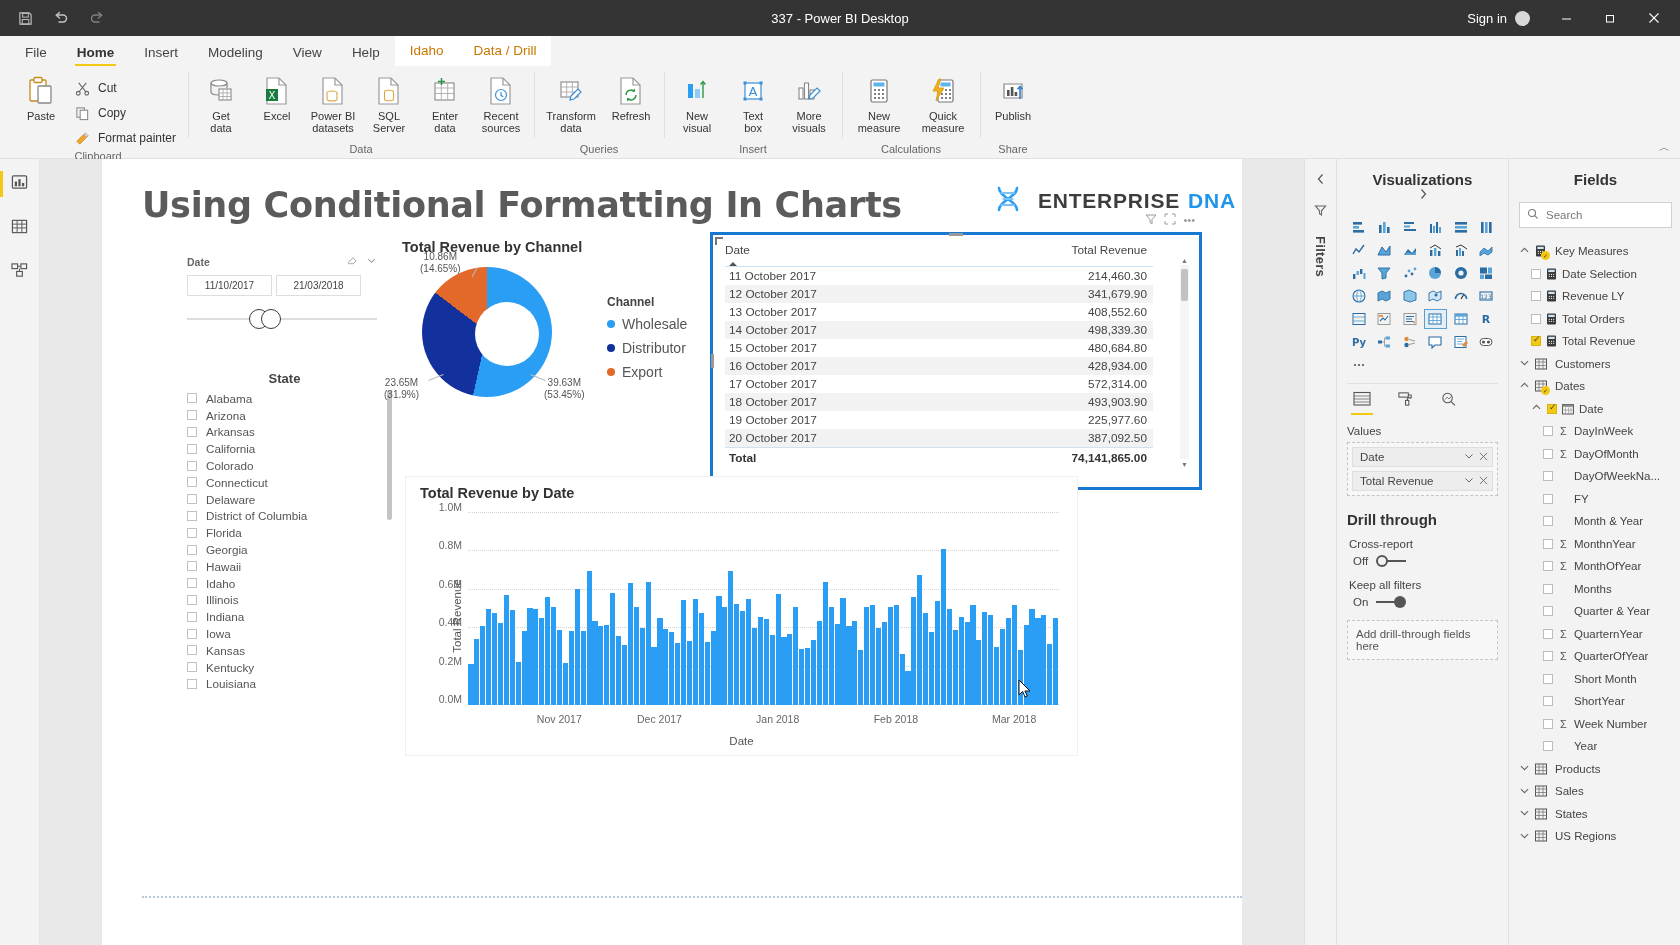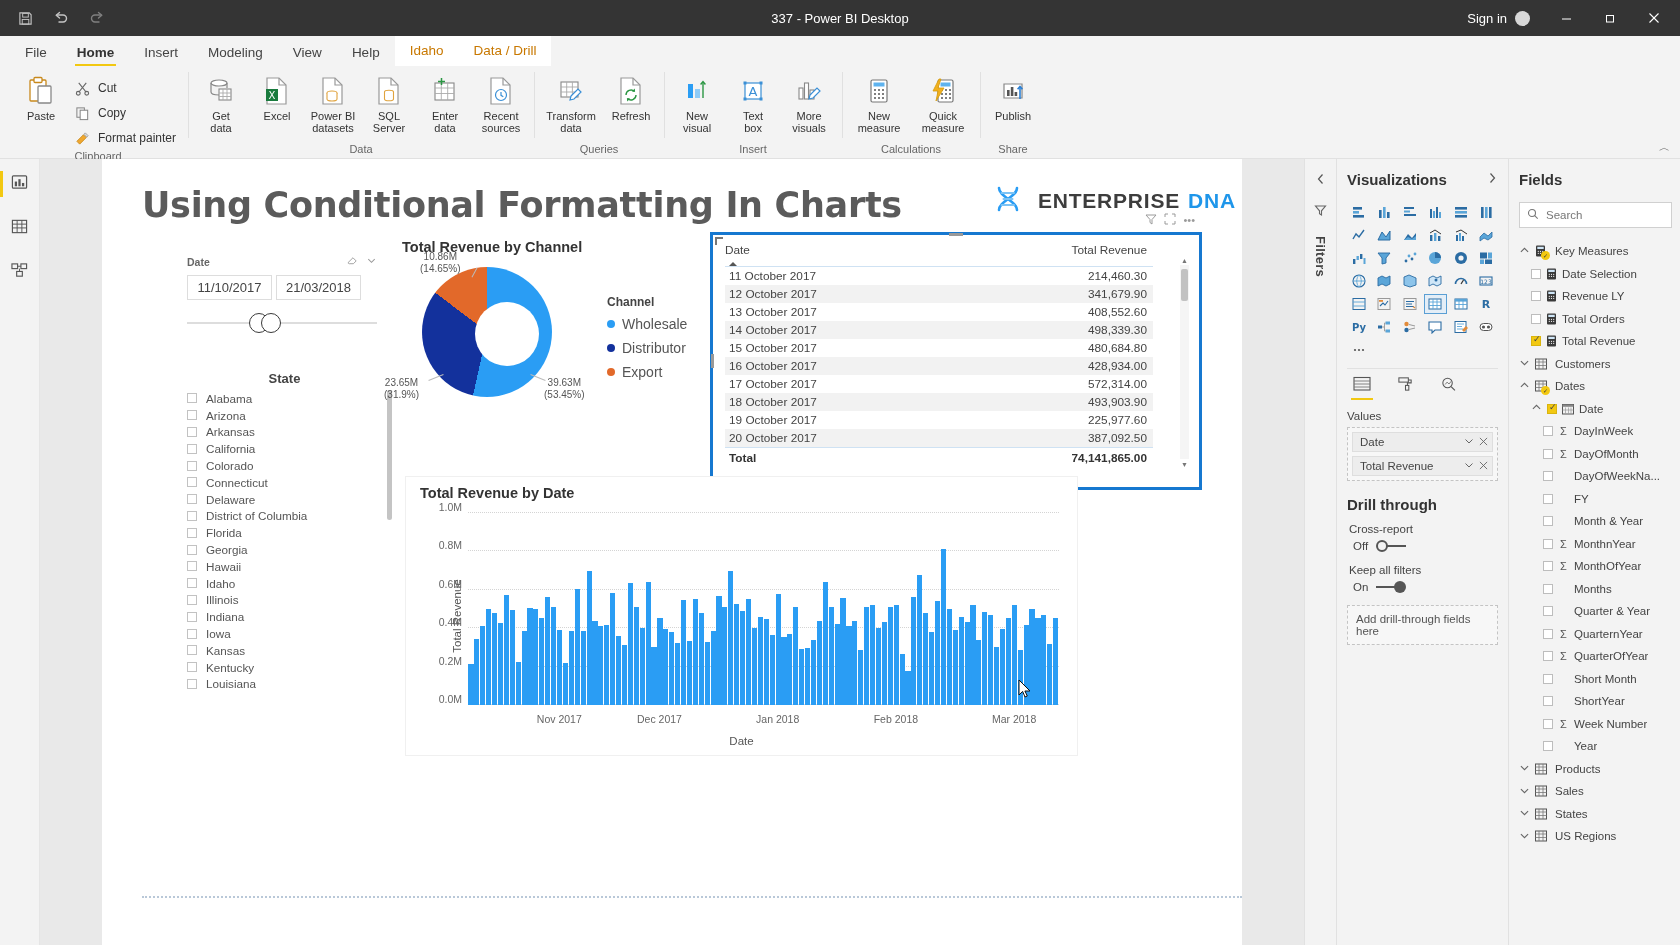--- a/index.html
+++ b/index.html
@@ -86,21 +86,21 @@
   .logo-text { font-size:21px; font-weight:bold; letter-spacing:.8px; }
   .logo-text .ent { color:#3d3d3d; }
   .logo-text .dna { color:#1f96ea; }
 
   
   .slicer-date { position:absolute; left:85px; top:96px; width:190px; }
   .slicer-hdr { display:flex; align-items:center; justify-content:space-between; font-size:10.5px; color:#666; font-weight:bold; margin-bottom:7px;}
   .slicer-hdr .tools { display:flex; gap:8px; color:#888; align-items:center;}
   .date-inputs { display:flex; gap:4px; }
   .date-box {
-    border:1px solid #ddd; padding:4px 4px; font-size:13px; color:#444; min-width:85px; text-align:center; background:#fff;
+    border:1px solid #ddd; padding:4px 4px; font-size:10px; color:#444; min-width:85px; text-align:center; background:#fff;
   }
   .slider { position:relative; height:30px; margin-top:8px; }
   .slider-track { position:absolute; left:0; right:0; top:14px; height:2px; background:#ddd; }
   .slider-knob {
     position:absolute; top:5px; width:20px; height:20px; border-radius:50%;
     border:1.6px solid #3a3a3a; background:#fff;
   }
   .knob-a { left:62px; } .knob-b { left:74px; }
 
   
@@ -180,21 +180,21 @@
 
   
   .filters-rail {
     width:32px; background:#f3f3f3; border-left:1px solid #e1e1e1;
     display:flex; flex-direction:column; align-items:center; padding-top:14px; gap:16px;
   }
   .rail-vtext { writing-mode:vertical-rl; font-size:13px; color:#444; font-weight:bold; letter-spacing:.3px;}
 
   
   .vispane { width:172px; background:#f3f3f3; border-left:1px solid #e1e1e1; padding:12px 10px; overflow:hidden;}
-  .pane-hdr { display:flex; align-items:center; justify-content:space-between; margin-bottom:14px; }
+  .pane-hdr { display:flex; align-items:center; justify-content:space-between; margin-bottom:14px;flex-direction:column; }
   .pane-title { font-size:15px; font-weight:bold; color:#333; }
   .chev { color:#666; font-size:13px; }
   .viz-grid { display:grid; grid-template-columns:repeat(6,1fr); gap:3px 2px; margin-bottom:8px;}
   .viz-cell {
     height:20px; display:flex; align-items:center; justify-content:center; border:1px solid transparent;
   }
   .viz-cell.sel { border-color:#5a9fd4; background:#e4eef7; }
   .fieldtabs { display:flex; gap:26px; padding:7px 6px 2px; border-top:1px solid #e1e1e1; }
   .ftab { position:relative; padding-bottom:5px; }
   .ftab.active::after { content:""; position:absolute; left:-2px; right:-2px; bottom:0; height:2.5px; background:#f2c811;}

